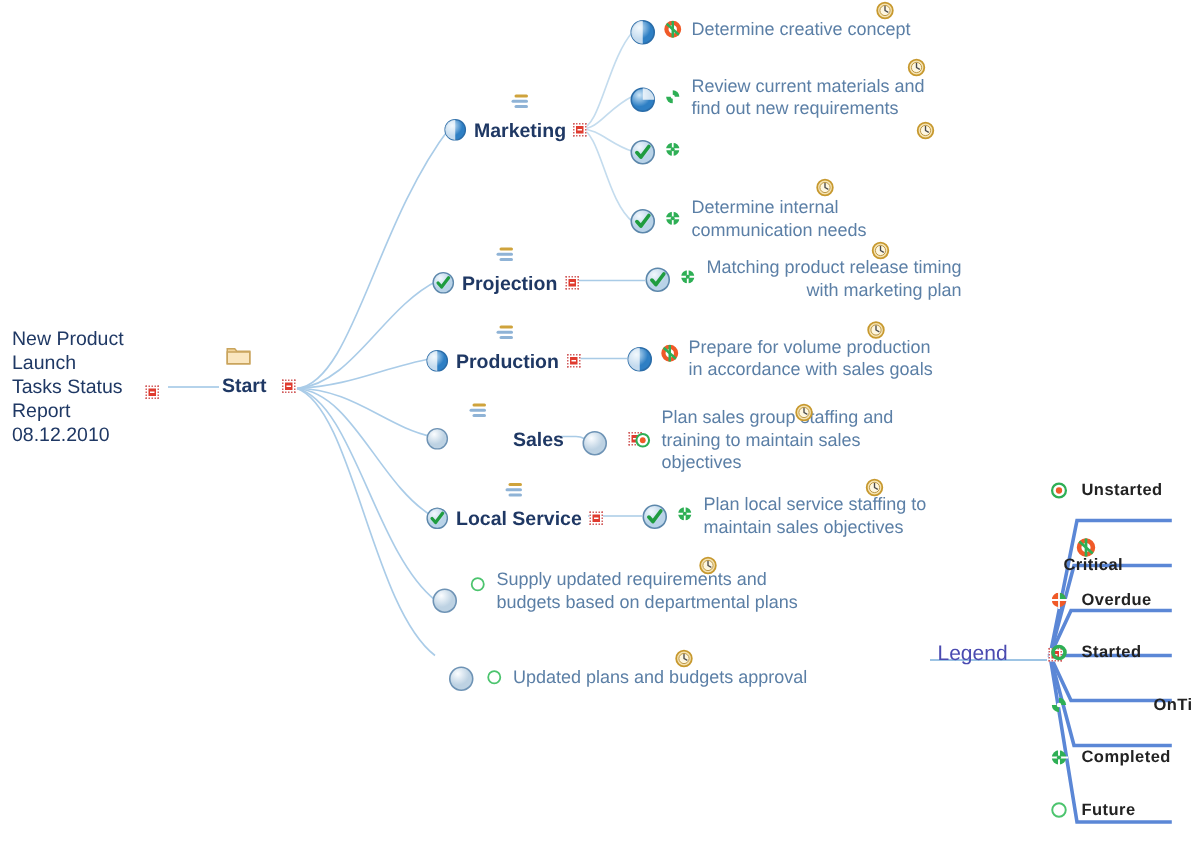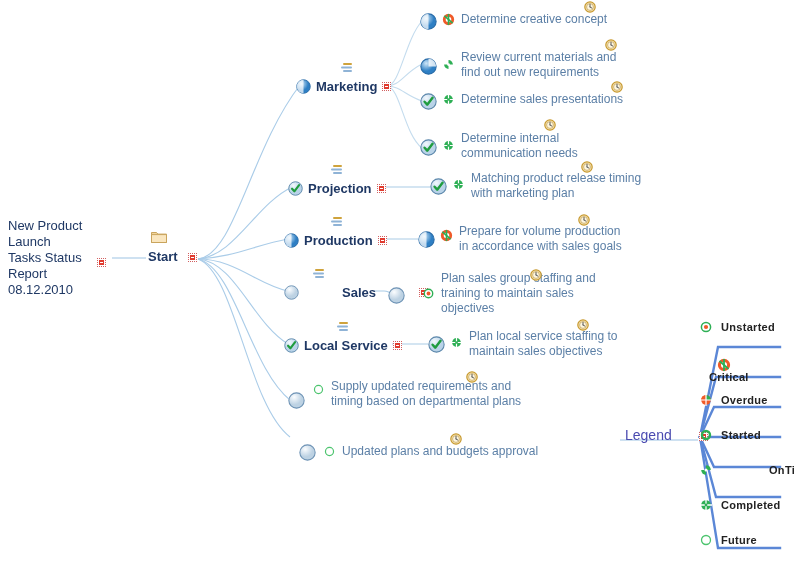--- a/index.html
+++ b/index.html
@@ -234,21 +234,20 @@
         <path d="M4.3,8.2 L6.8,11 L11.8,4.4" fill="none" stroke="#1f9c3f" stroke-width="2.3" stroke-linecap="round" stroke-linejoin="round"></path>
       </svg>
     </span>
     <span class="stat">
       <svg width="11" height="11" viewBox="0 0 12 12">
         <circle cx="6" cy="6" r="4.8" fill="#2eaf55"></circle>
         <path d="M6,0 L6,12 M0,6 L12,6" stroke="#ffffff" stroke-width="1.3"></path>
         <circle cx="6" cy="6" r="1.4" fill="#2eaf55"></circle>
       </svg>
     </span>
-    <span class="ttxt">Determine sales presentations</span>
     <span class="clock" style="left:191px;top:-11px;">
       <svg width="12" height="12" viewBox="0 0 12 12">
         <circle cx="6" cy="6" r="5.2" fill="#f5e3b4" stroke="#c7992f" stroke-width="1.2"></circle>
         <circle cx="6" cy="6" r="3.4" fill="#fdf6e0" stroke="#b8913a" stroke-width=".6"></circle>
         <path d="M6,6 L6,3.3 M6,6 L7.9,7.1" stroke="#4a4a4a" stroke-width=".9" stroke-linecap="round"></path>
       </svg>
     </span>
   </div>
 
   <div class="task" style="left:420px;top:131px;">
@@ -301,21 +300,21 @@
         <rect x="1" y="4.5" width="11" height="2" rx="1" fill="#8fb3d6"></rect>
         <rect x="3" y="8" width="9" height="2" rx="1" fill="#8fb3d6"></rect>
       </svg>
     </span>
     <span class="btxt">Projection</span>
     <span class="collapse">
         <i></i>
       </span>
   </div>
 
-  <div class="task" style="left:430px;top:171px;">
+  <div class="task" style="left:430px;top:171px;text-align:right;">
     <span class="sphere" style="margin-top:7px;">
       <svg width="17" height="17" viewBox="0 0 16 16">
         <defs>
             <radialGradient id="gG" cx="35%" cy="28%">
               <stop offset="0" stop-color="#f2f8fd"></stop>
               <stop offset="1" stop-color="#b9d3e8"></stop>
             </radialGradient>
           </defs>
         <circle cx="8" cy="8" r="7.2" fill="url(#gG)" stroke="#5c87ab" stroke-width="1"></circle>
         <path d="M4.3,8.2 L6.8,11 L11.8,4.4" fill="none" stroke="#1f9c3f" stroke-width="2.3" stroke-linecap="round" stroke-linejoin="round"></path>
@@ -519,21 +518,21 @@
           </defs>
         <circle cx="8" cy="8" r="7.2" fill="url(#gN)" stroke="#6e93b5" stroke-width="1"></circle>
       </svg>
     </span>
     <span class="stat" style="margin-top:5px;margin-left:8px;">
       <svg width="11" height="11" viewBox="0 0 12 12">
         <circle cx="6" cy="6" r="4.4" fill="none" stroke="#4cc46e" stroke-width="1.3"></circle>
       </svg>
     </span>
     <span class="ttxt">Supply updated requirements and
-timing based on departmental plans</span>
+budgets based on departmental plans</span>
     <span class="clock" style="left:178px;top:-8px;">
       <svg width="12" height="12" viewBox="0 0 12 12">
         <circle cx="6" cy="6" r="5.2" fill="#f5e3b4" stroke="#c7992f" stroke-width="1.2"></circle>
         <circle cx="6" cy="6" r="3.4" fill="#fdf6e0" stroke="#b8913a" stroke-width=".6"></circle>
         <path d="M6,6 L6,3.3 M6,6 L7.9,7.1" stroke="#4a4a4a" stroke-width=".9" stroke-linecap="round"></path>
       </svg>
     </span>
   </div>
 
   <div class="task" style="left:288px;top:444px;padding-left:11px;">

